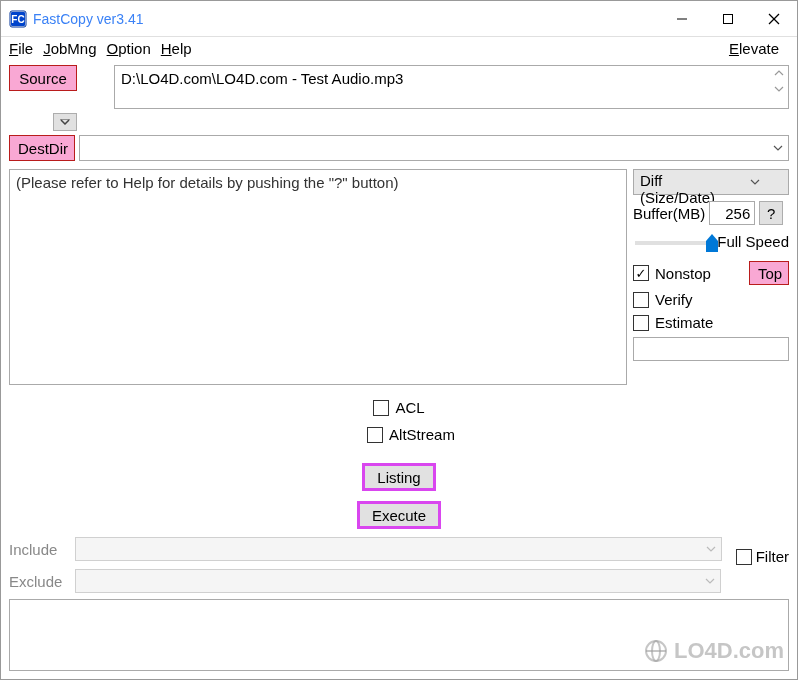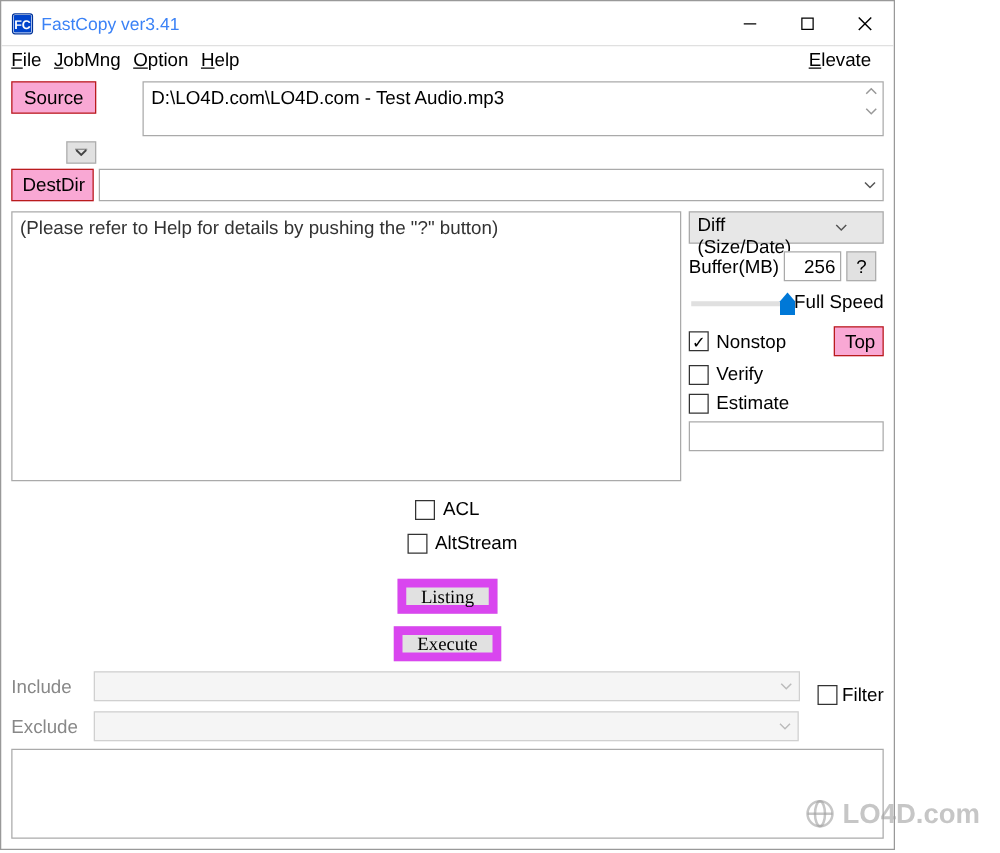--- a/index.html
+++ b/index.html
@@ -7,21 +7,21 @@
   font-family: "Segoe UI", Tahoma, Arial, sans-serif;
   font-size: 15px;
   background: #fff;
   width: 800px;
   height: 682px;
   overflow: hidden;
   position: relative;
 }
 .window {
   border: 1px solid #999;
-  width: 716px;
+  width: 798px;
   height: 680px;
   display: flex;
   flex-direction: column;
 }
 .titlebar {
   height: 36px;
   display: flex;
   align-items: center;
   padding-left: 8px;
   border-bottom: 1px solid #e0e0e0;
@@ -174,42 +174,41 @@
 .status-box { border: 1px solid #aaa; height: 24px; background: #fff; }
 .middle-row {
   display: flex;
   align-items: center;
   margin-top: 14px;
   gap: 10px;
   flex-direction: column;
 }
 .listing-btn, .execute-btn {
   background: #e1e1e1;
-  border: 7px solid #d946ef;
+  border: 3px solid #d946ef;
   height: 28px;
   padding: 0 12px;
   font-size: 15px;
-  font-family: Liberation Serif, serif;
 }
 .filter-row {
   display: flex;
   align-items: center;
   gap: 6px;
   margin-top: 4px;
 }
 .filter-label { color: #888; width: 60px; font-size: 15px; }
 .filter-combo {
   flex: 1;
   border: 1px solid #d0d0d0;
   height: 24px;
   display: flex;
   background: #f5f5f5;
 }
 .filter-combo .dd { width: 20px; display: flex; align-items: center; justify-content: center; color: #999; margin-left: auto; }
-.filter-chk-wrap { display: flex; gap: 4px; font-size: 15px; margin-top: 15px; }
+.filter-chk-wrap { display: flex; align-items: center; gap: 4px; font-size: 15px; margin-top: 15px; }
 .log-box {
   flex: 1;
   border: 1px solid #aaa;
   background: #fff;
   margin-top: 6px;
 }
 .watermark {
   position: absolute;
   right: 16px;
   bottom: 18px;

